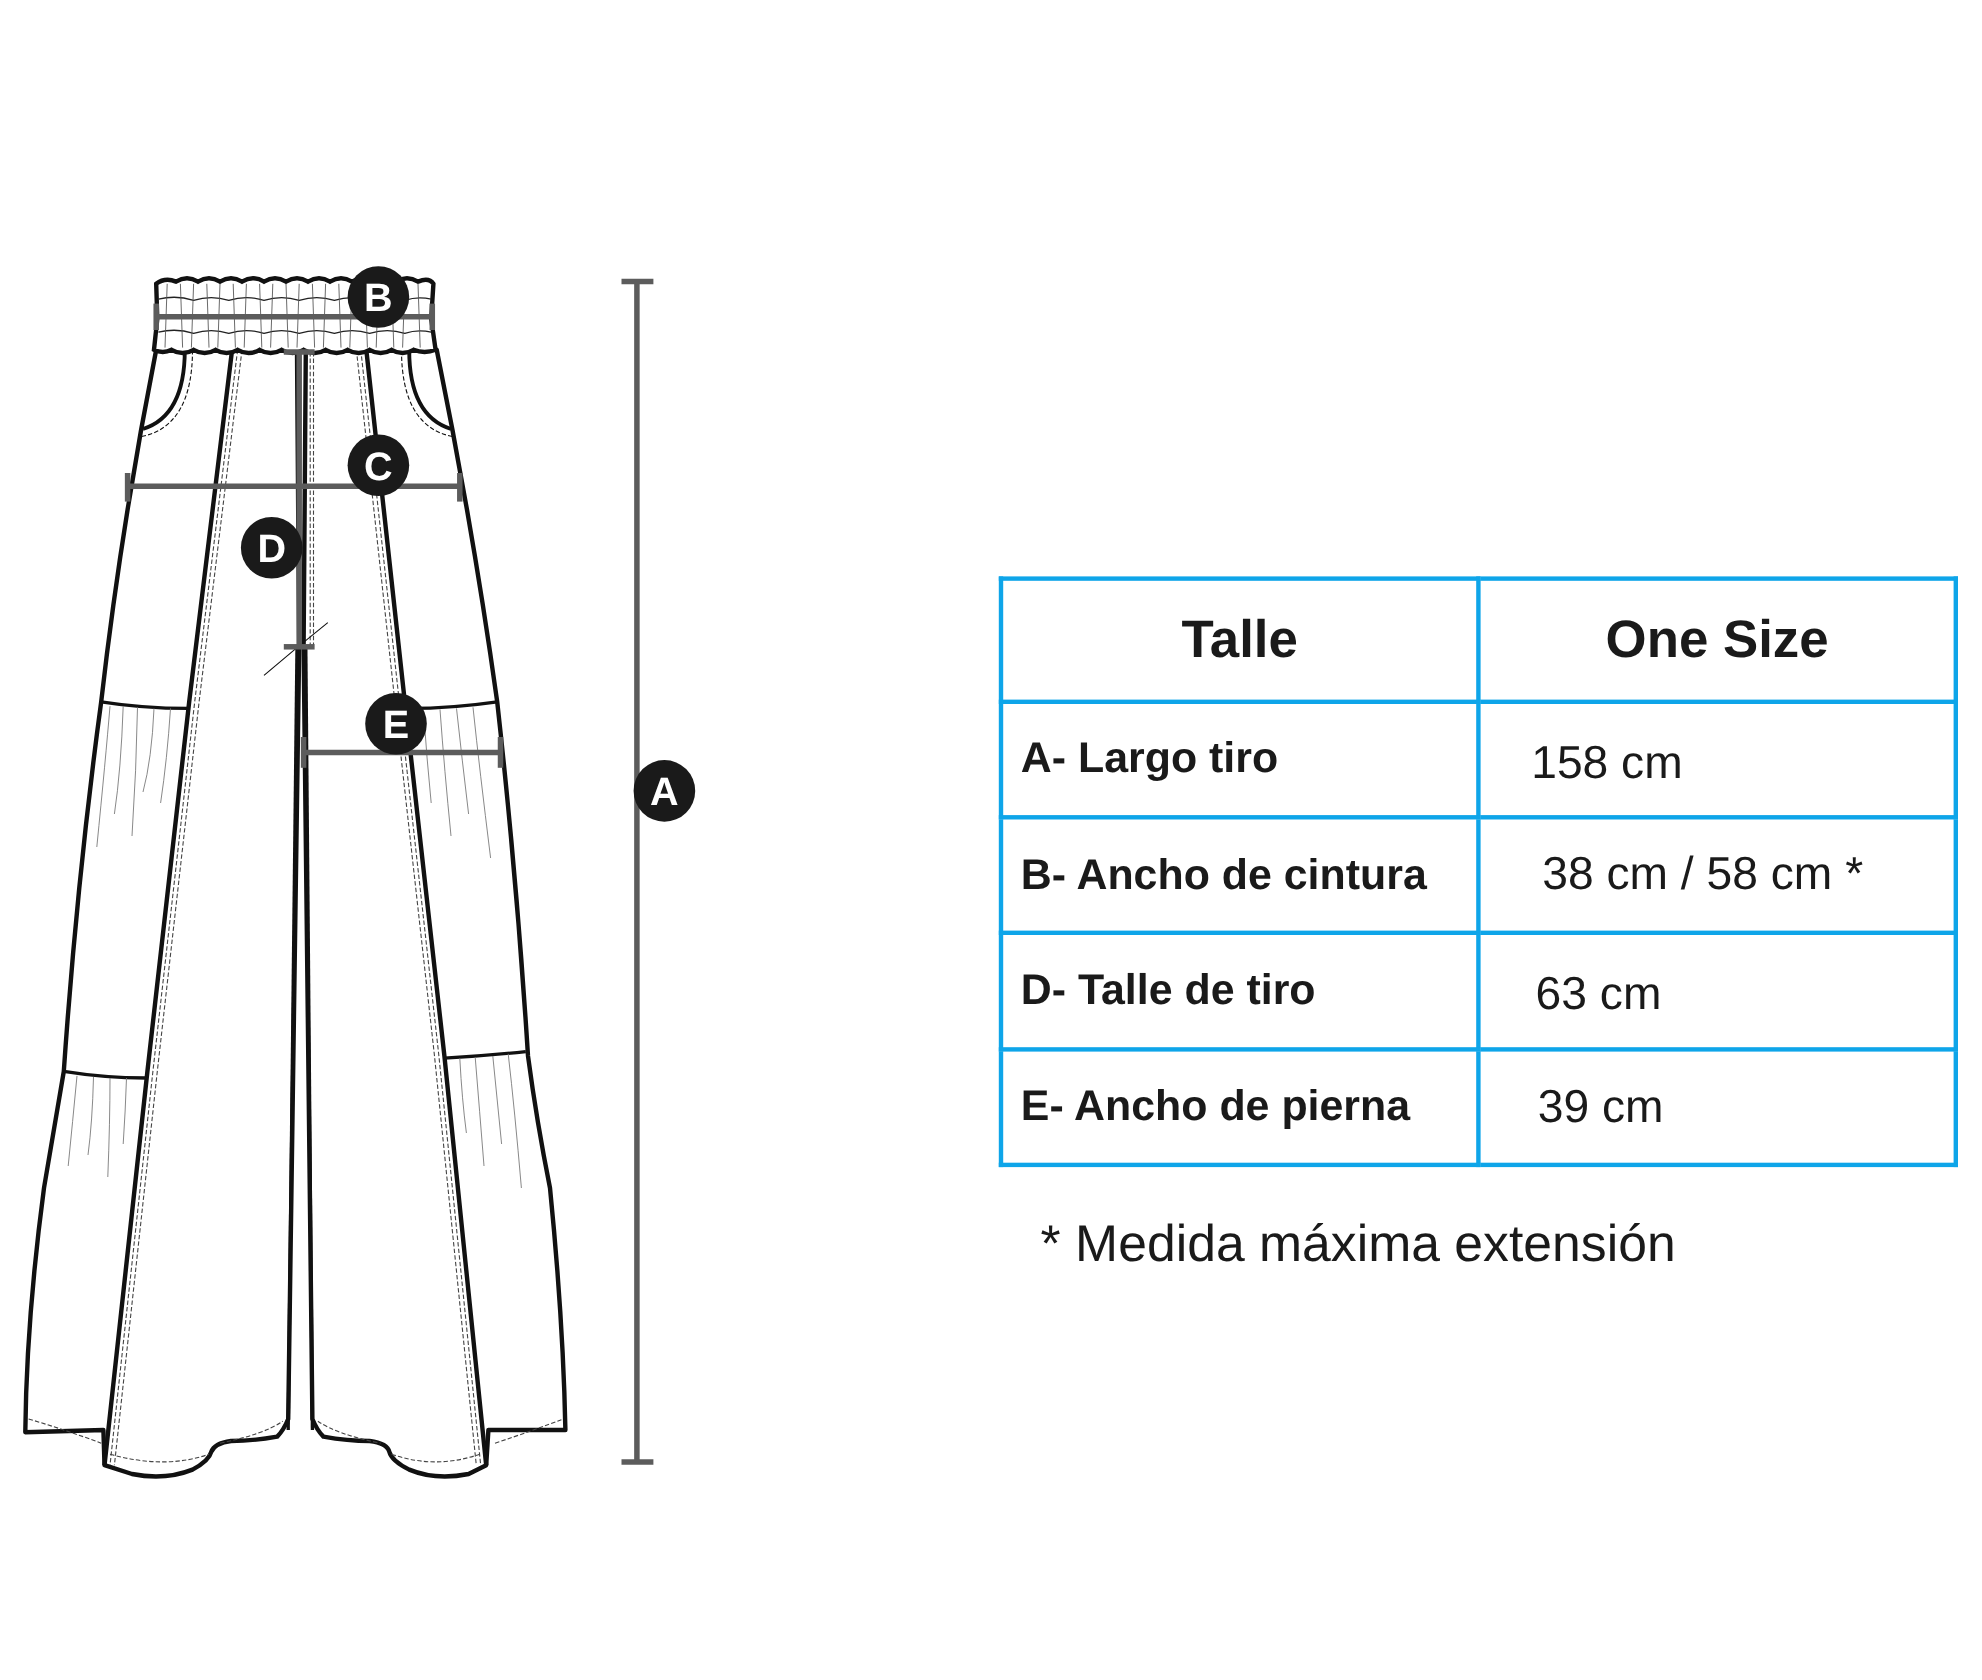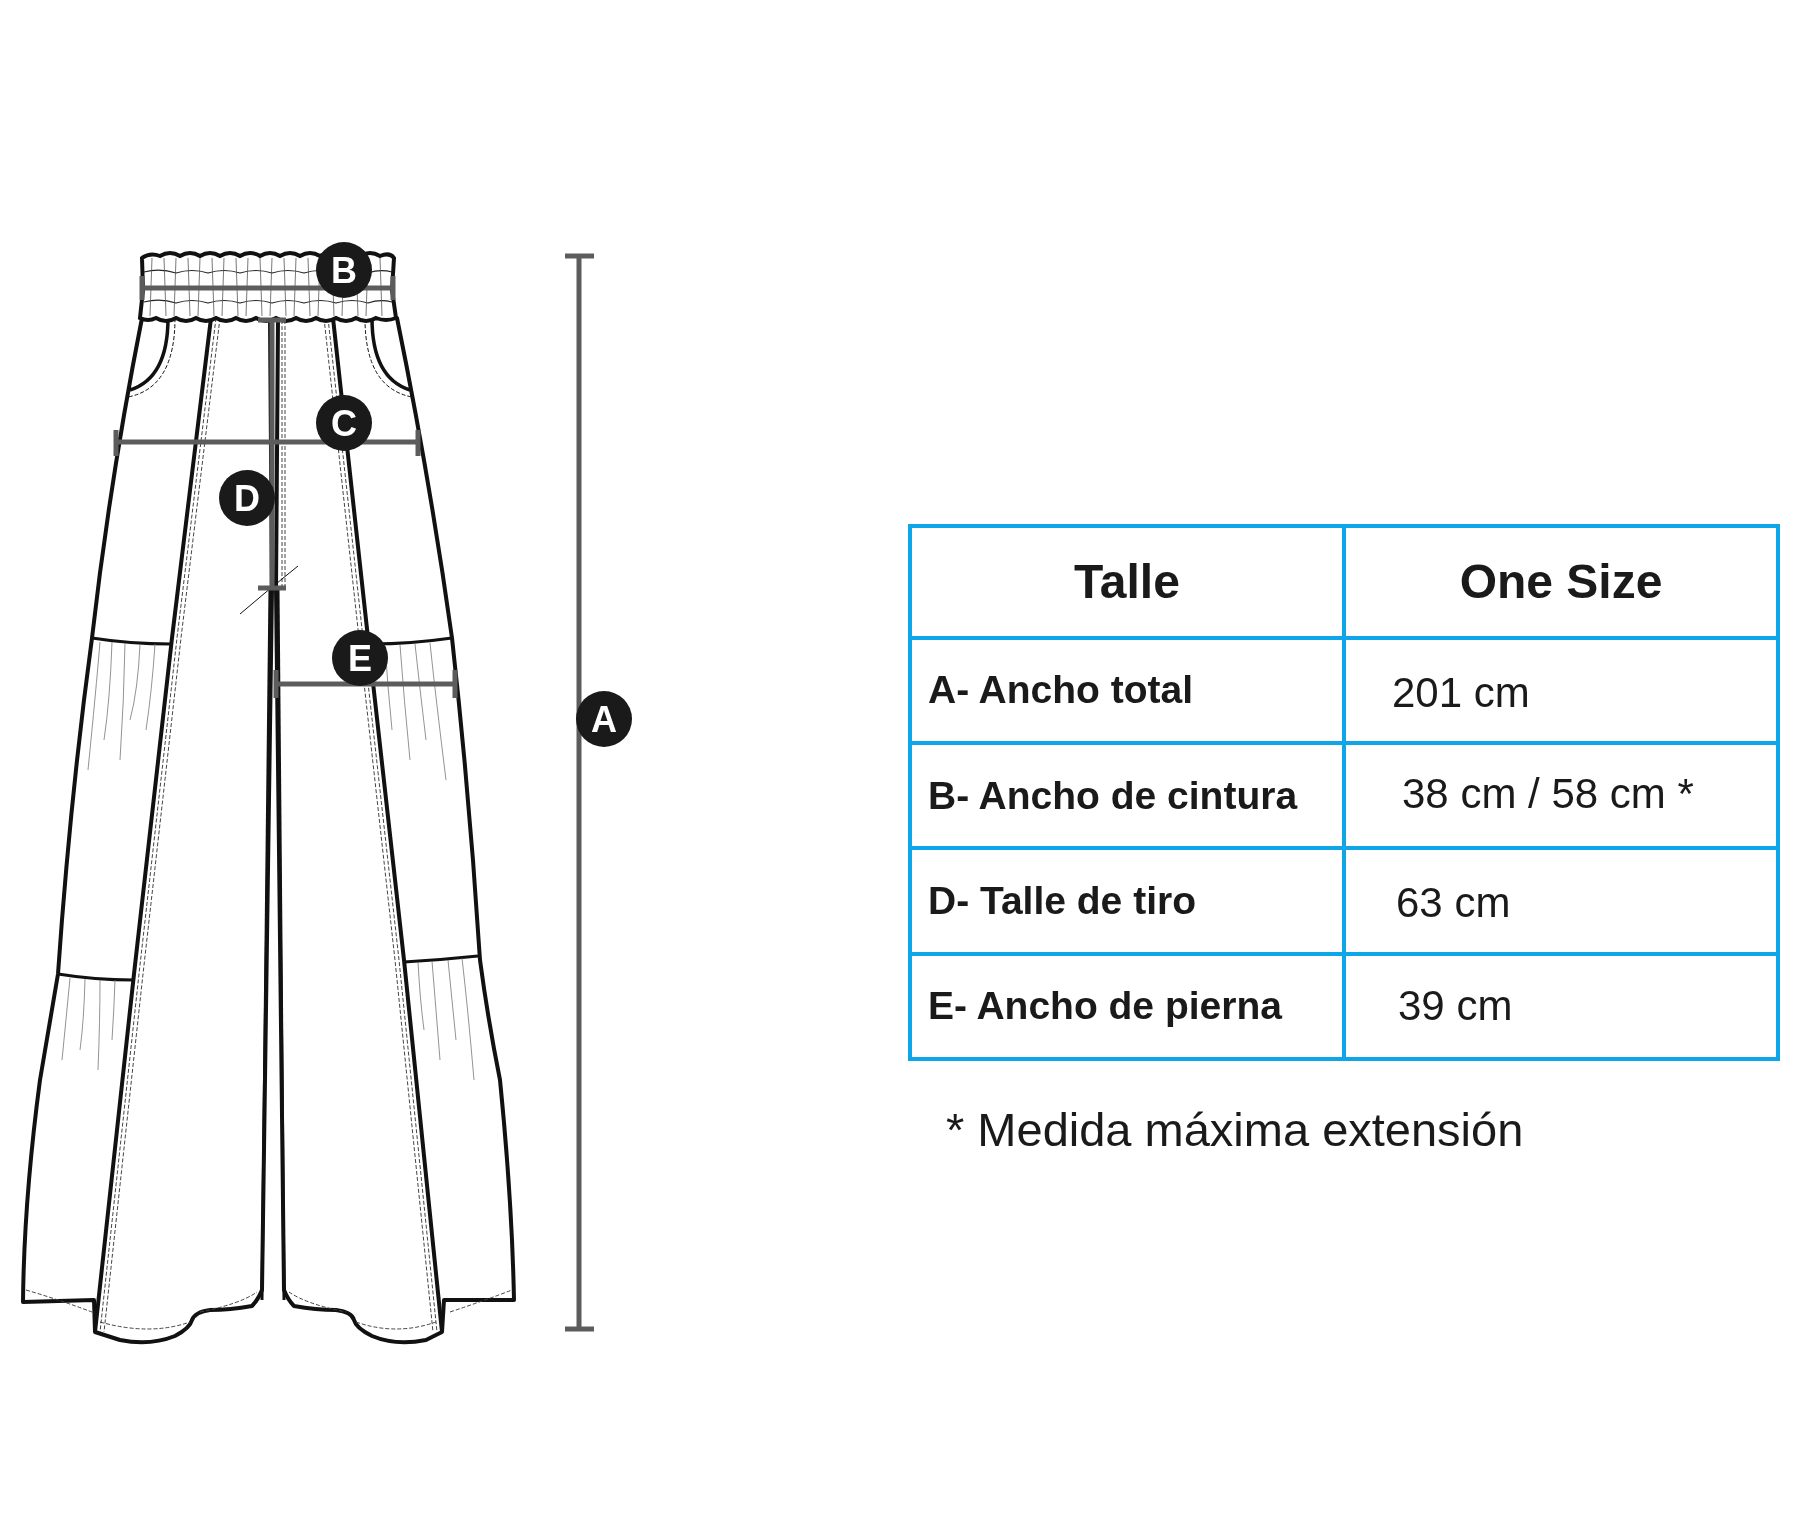--- a/index.html
+++ b/index.html
@@ -166,22 +166,22 @@
   <colgroup>
       <col class="c1">
       <col class="c2">
     </colgroup>
   <tbody>
       <tr>
     <th class="hdr">Talle</th>
     <th class="hdr">One Size</th>
   </tr>
   <tr class="row">
-    <td class="lbl">A- Ancho total</td>
-    <td class="val"><span style="left:46px;top:3px">201 cm</span></td>
+    <td class="lbl">A- Largo tiro</td>
+    <td class="val"><span style="left:46px;top:3px">158 cm</span></td>
   </tr>
   <tr class="row">
     <td class="lbl">B- Ancho de cintura</td>
     <td class="val"><span style="left:56px;top:-2px">38 cm / 58 cm *</span></td>
   </tr>
   <tr class="row">
     <td class="lbl">D- Talle de tiro</td>
     <td class="val"><span style="left:50px;top:2px">63 cm</span></td>
   </tr>
   <tr class="row">

